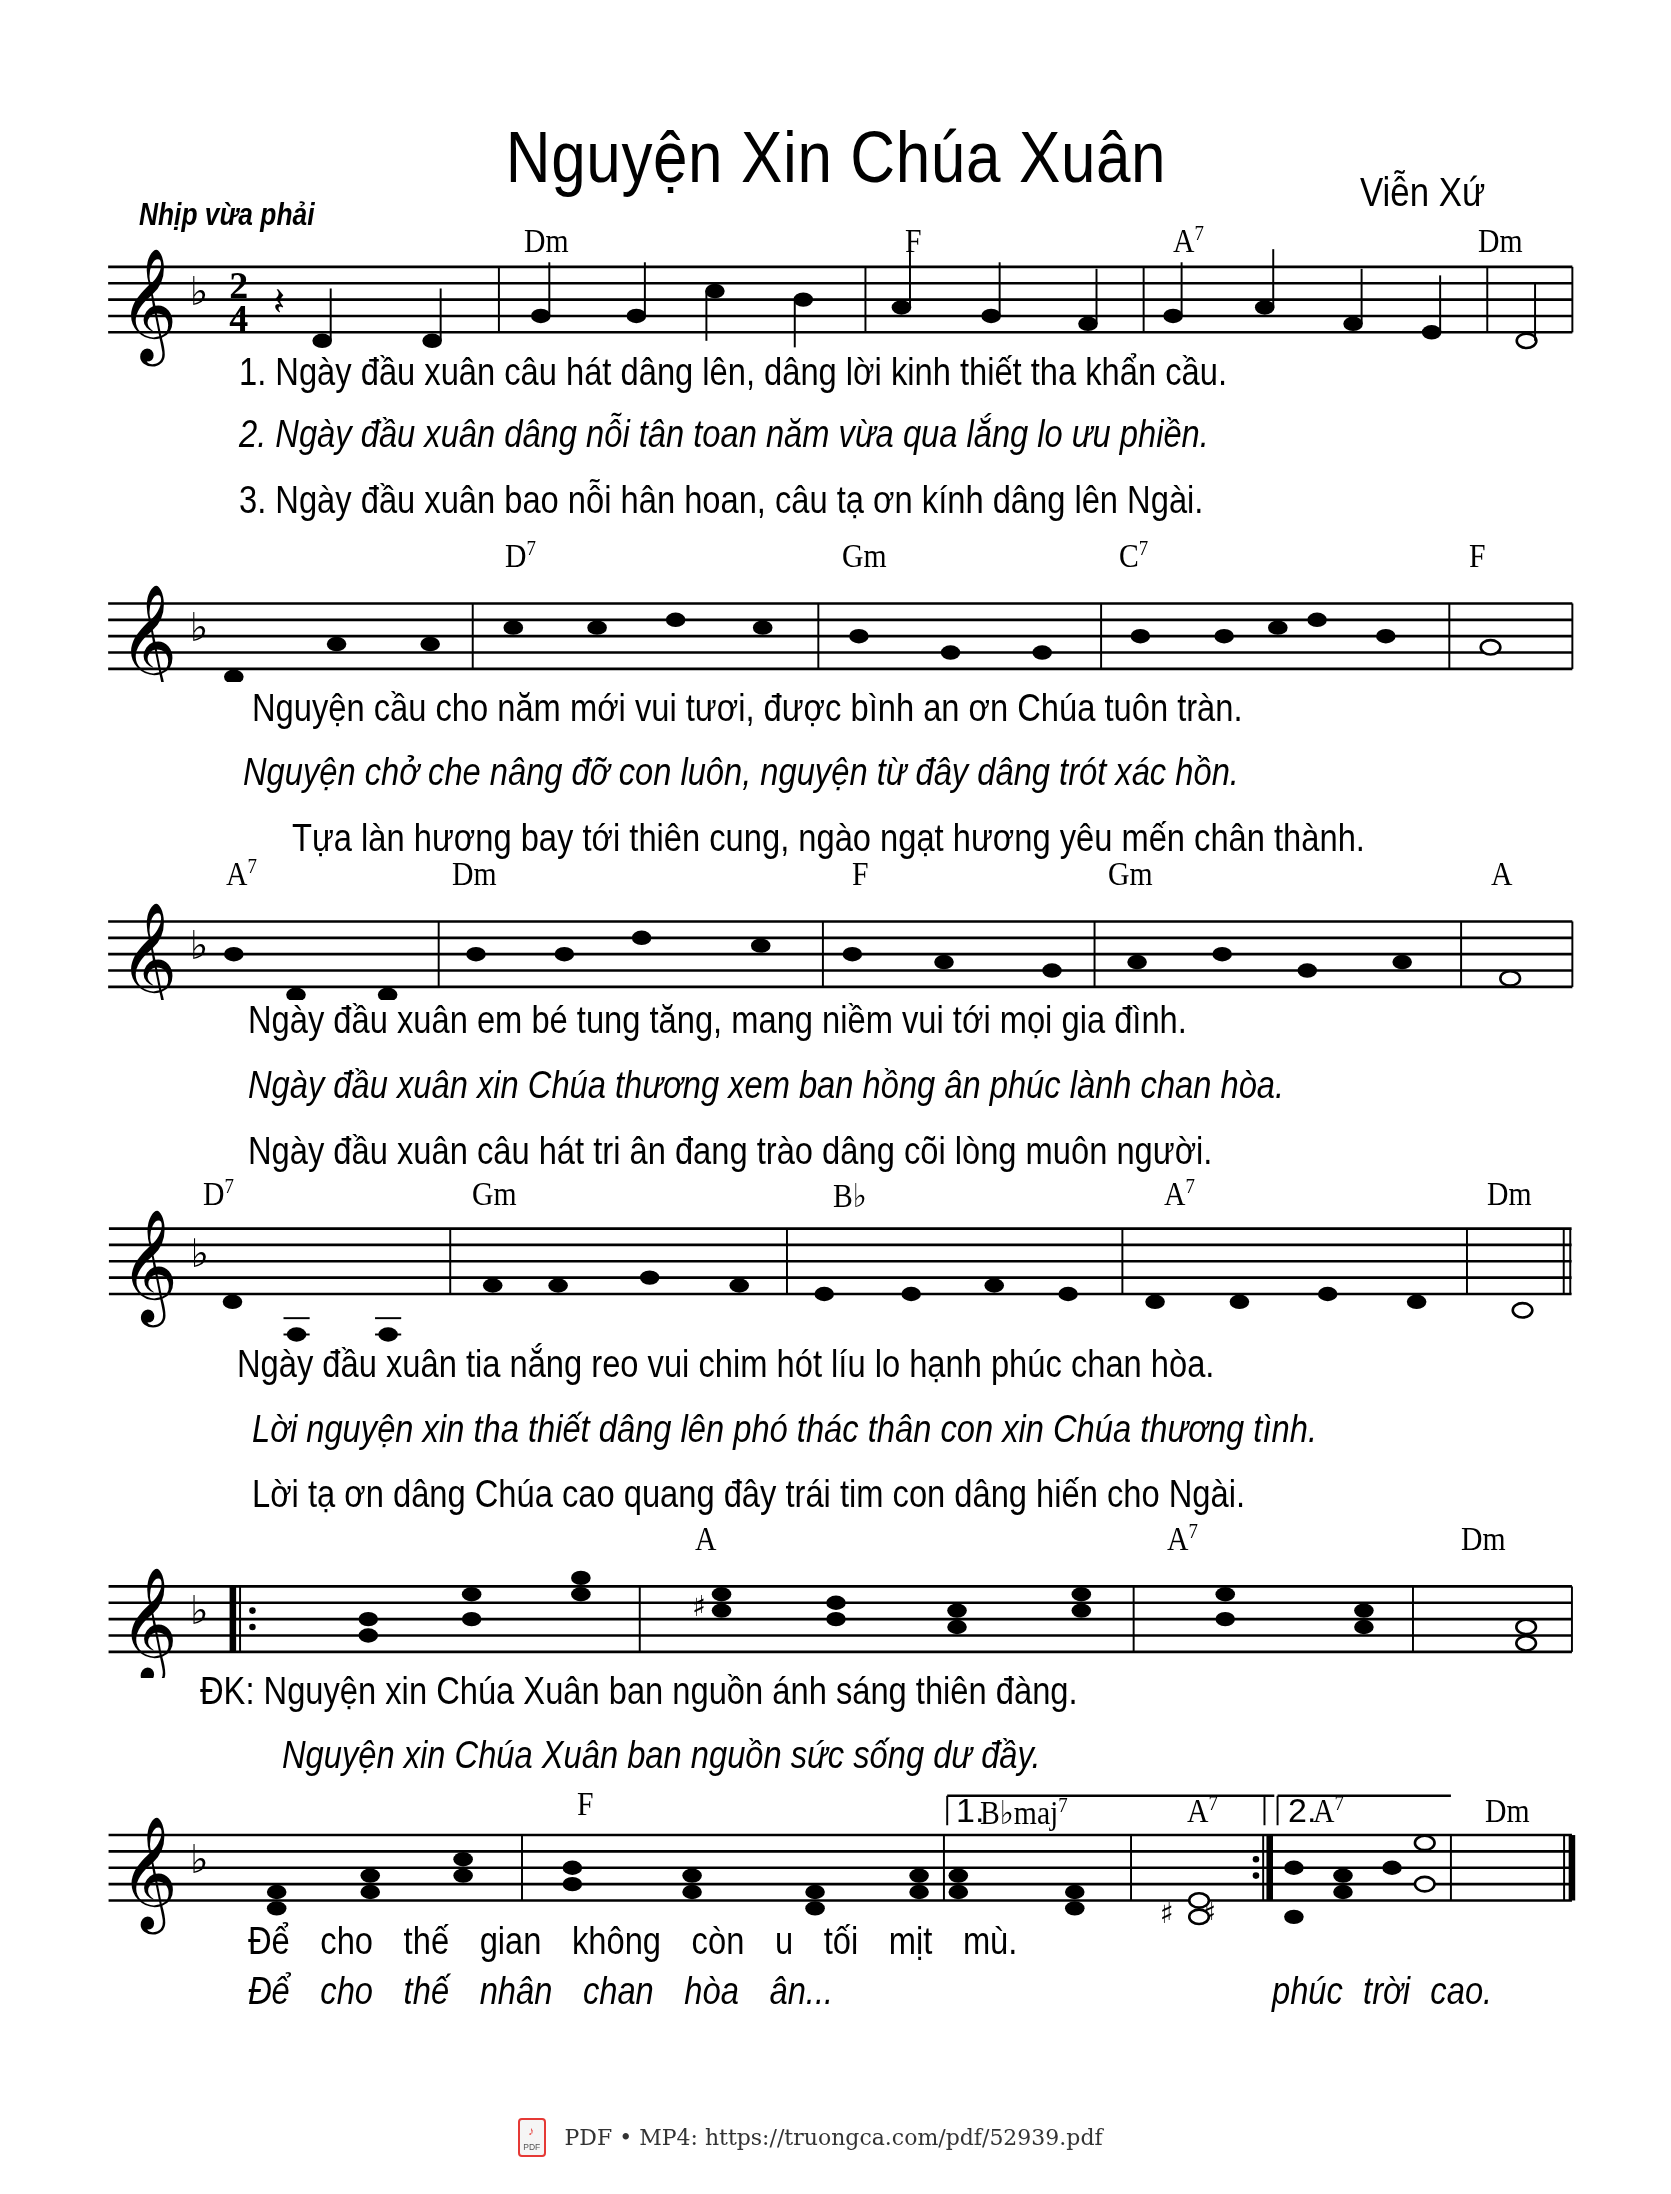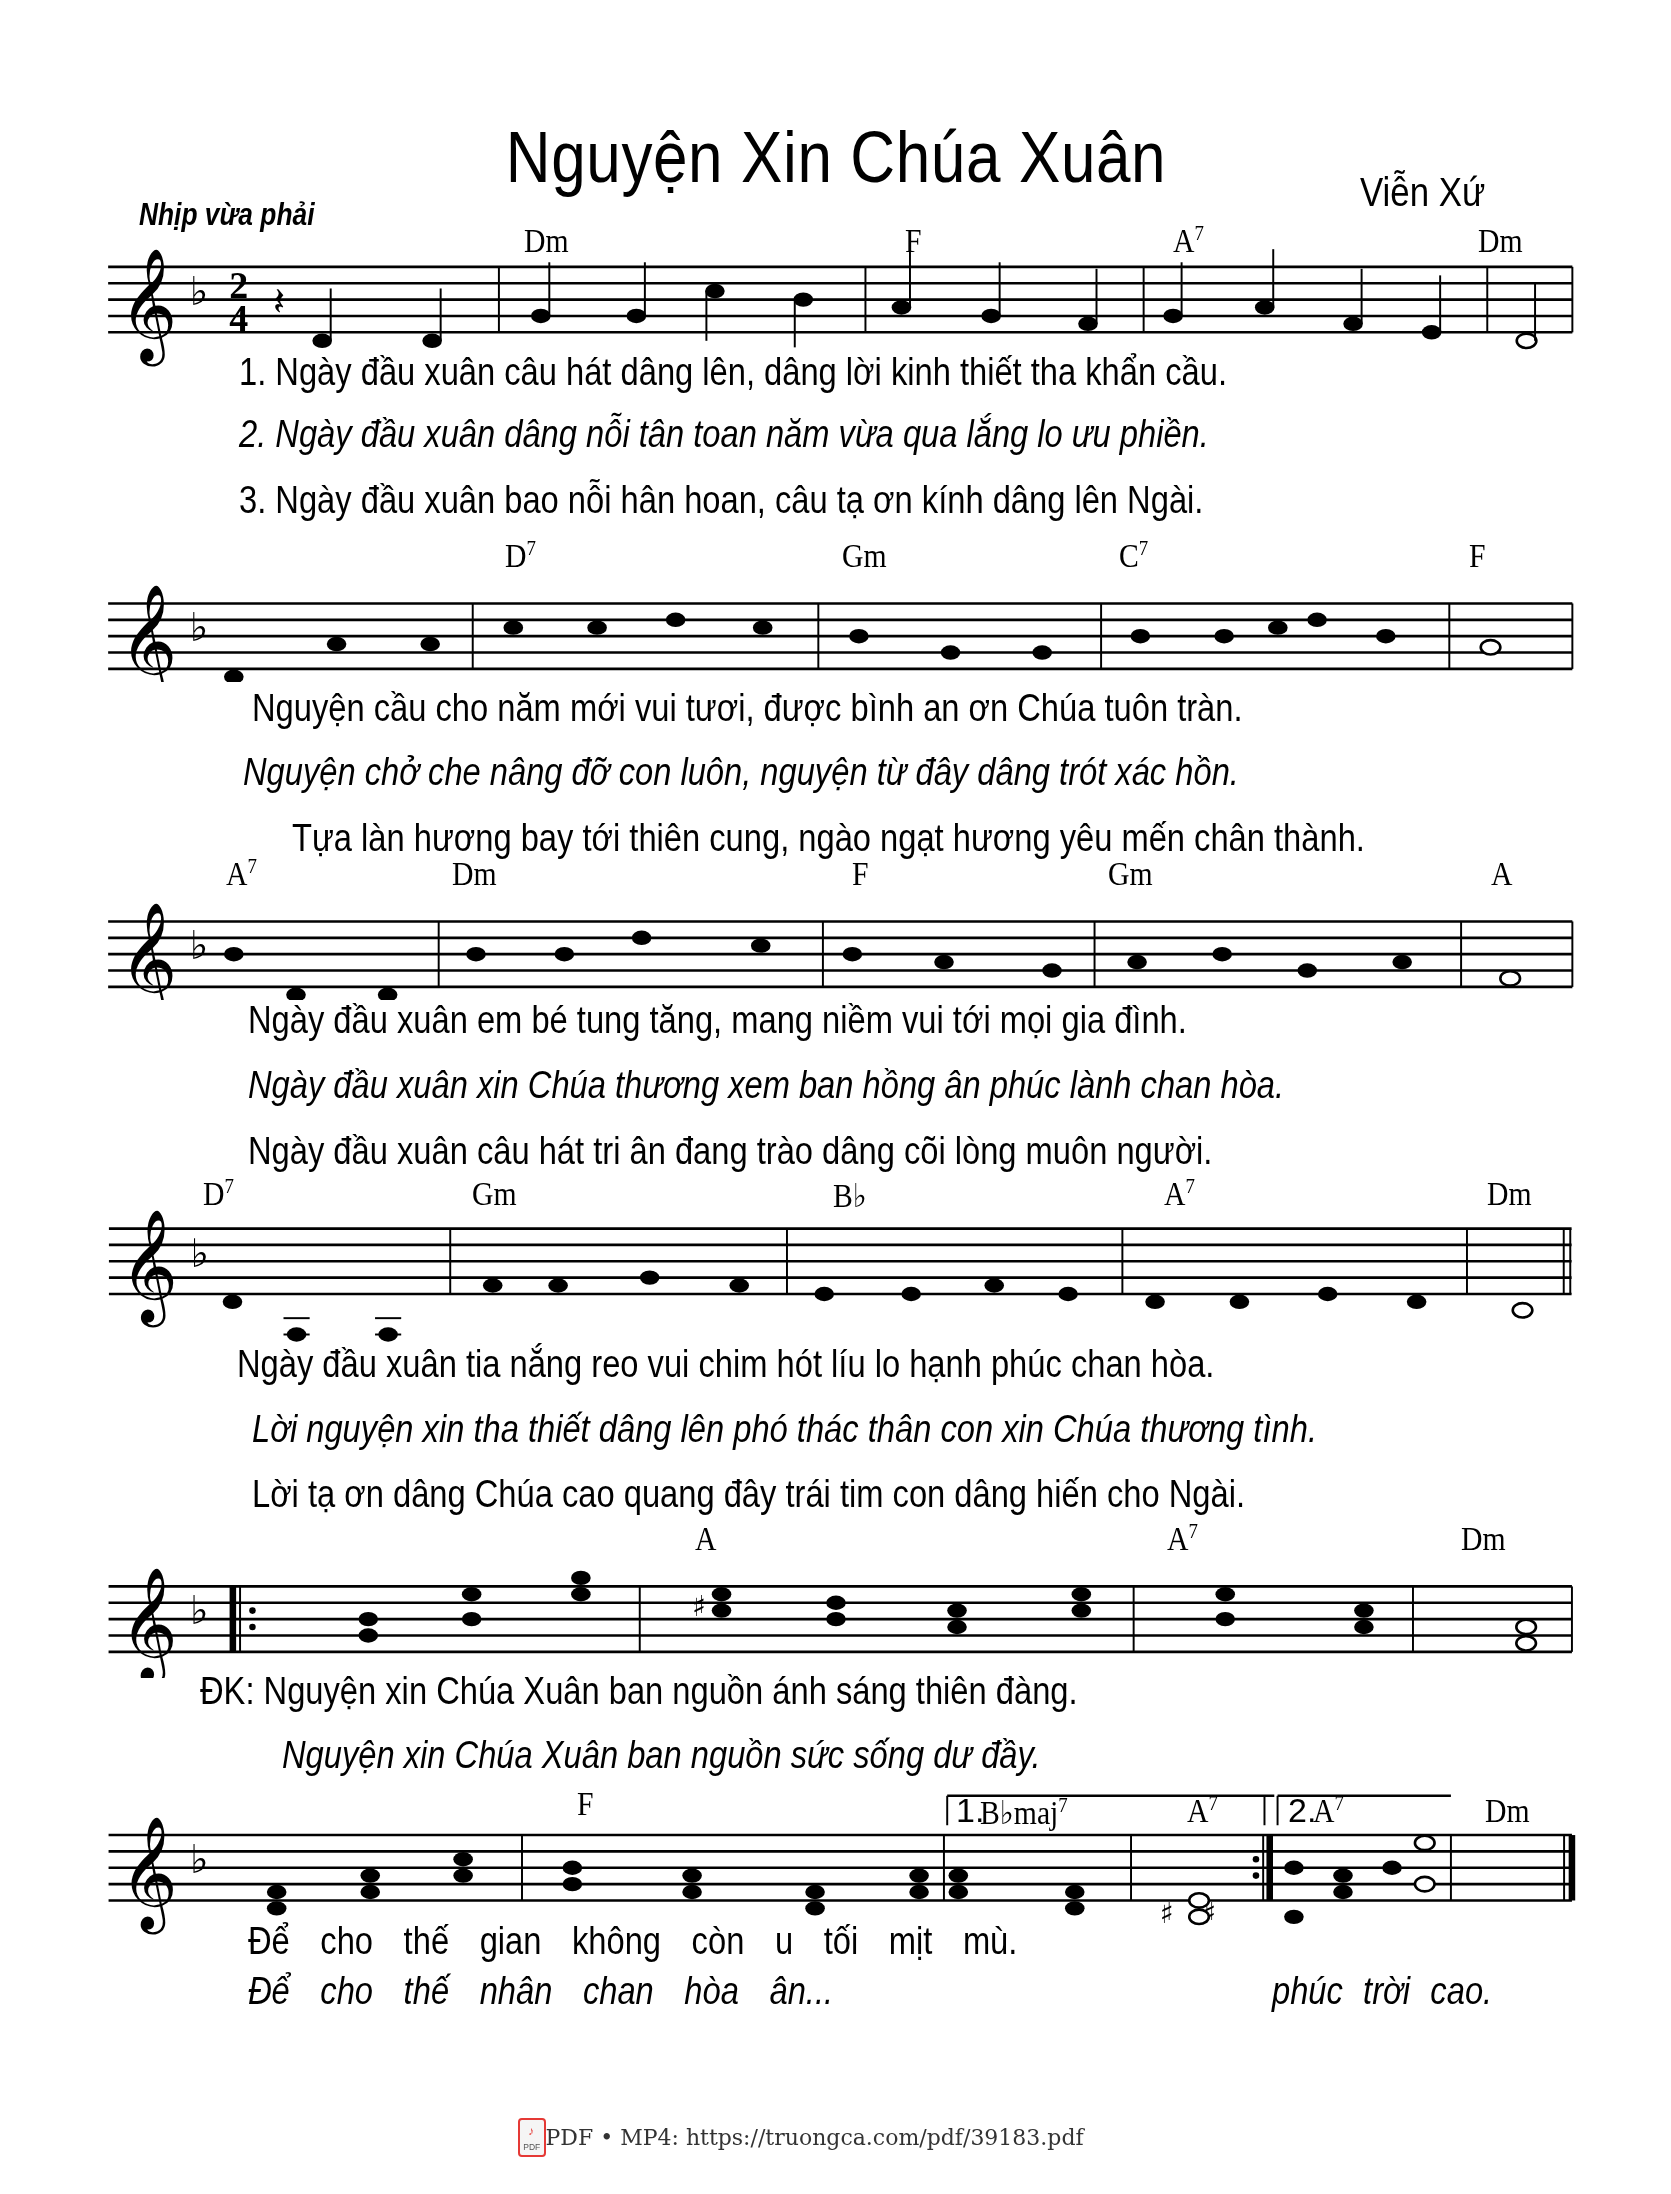--- a/index.html
+++ b/index.html
@@ -7,21 +7,21 @@
   .title { position: absolute; left: 0; width: 1672px; top: 115px; text-align: center; font-size: 73px; letter-spacing: 0.7px; transform: scaleX(0.85); transform-origin: center; }
   .composer { position: absolute; left: 1360px; top: 169px; font-size: 41px; transform: scaleX(0.85); transform-origin: left; }
   .tempo { position: absolute; left: 139px; top: 197px; font-size: 31px; font-style: italic; font-weight: bold; transform: scaleX(0.85); transform-origin: left; }
   .system { position: absolute; left: 0; width: 1672px; }
   .staff-svg { position: absolute; left: 0; top: 0; }
   .chord { position: absolute; font-family: "Liberation Serif", serif; font-size: 33px; transform: scaleX(0.9); transform-origin: left; white-space: nowrap; }
   .chord sup { font-size: 21px; vertical-align: 11.8px; line-height: 0; }
   .lyric { position: absolute; font-size: 38px; white-space: nowrap; transform: scaleX(0.86); transform-origin: left; }
   .lyric.it { font-style: italic; }
   .volta-label { position: absolute; font-size: 34px; }
-  .footer { position: absolute; left: 518px; top: 2118px; display: flex; align-items: center; gap: 0; }
+  .footer { position: absolute; left: 518px; top: 2118px; display: flex; align-items: center; gap: 19px; }
   .footer-text { font-family: "DejaVu Serif", serif; font-size: 22px; color: #333; }
   .pdf-icon { width: 27.5px; height: 39px; border: 2px solid #e53935; border-radius: 3.9px; background: #f5f5f5; position: relative; display: flex; align-items: flex-end; justify-content: center; font-size: 8.5px; color: #555; padding-bottom: 2.6px; box-sizing: border-box; }
   .pdf-icon::before { content: "♪"; position: absolute; top: 3.9px; left: 7.9px; color: #e53935; font-size: 11.8px; }
 </style>
 </head>
 <body>
 
 <div class="title">Nguyện Xin Chúa Xuân</div>
 <div class="composer">Viễn Xứ</div>
 <div class="tempo">Nhịp vừa phải</div>
@@ -340,15 +340,15 @@
   <div class="chord" style="left:1485px;top:6.6px;"><span>Dm</span><sup></sup></div>
   <div class="lyric" style="left:248px;top:134px;word-spacing:25px;">Để cho thế gian không còn u tối mịt mù.</div>
   <div class="lyric it" style="left:248px;top:184px;word-spacing:25px;">Để cho thế nhân chan hòa ân...</div>
   <div class="lyric it" style="left:1272px;top:184px;word-spacing:13px;">phúc trời cao.</div>
 </div>
 
 <div class="footer">
   <div class="pdf-icon">
       <span>PDF</span>
     </div>
-  <span class="footer-text">PDF • MP4: https://truongca.com/pdf/39183.pdf</span>
+  <span class="footer-text">PDF • MP4: https://truongca.com/pdf/52939.pdf</span>
 </div>
 
 
 </body></html>

